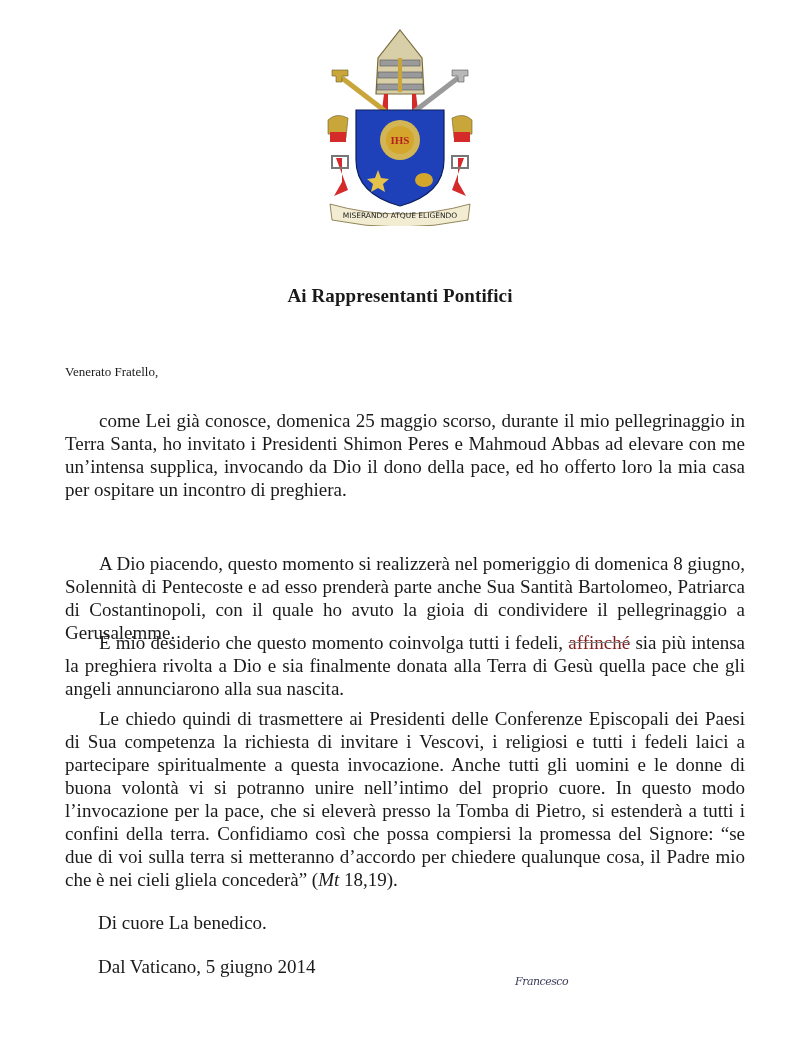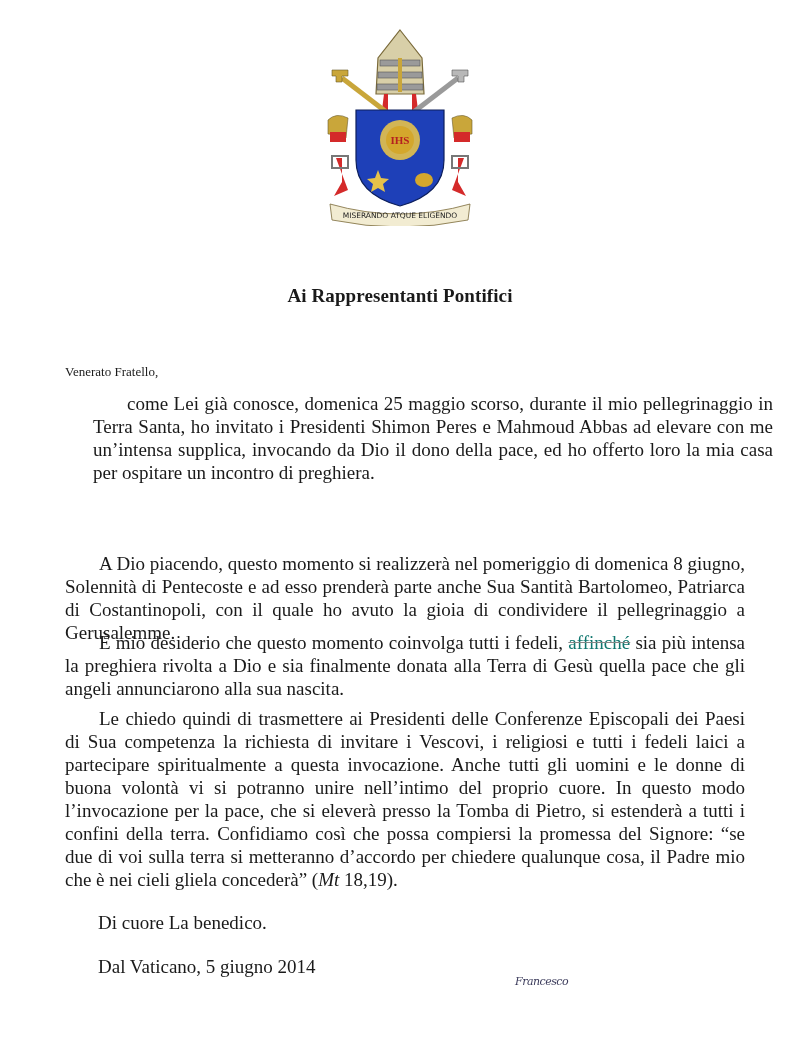--- a/index.html
+++ b/index.html
@@ -4,29 +4,29 @@
 <style>
   html, body { margin:0; padding:0; background:#ffffff; }
   body { width:800px; height:1058px; position:relative; overflow:hidden;
          font-family:"Liberation Serif", "DejaVu Serif", serif; color:#1a1a1a; }
   #coat { position:absolute; left:322px; top:28px; width:156px; height:198px; }
   #title { position:absolute; left:0; width:800px; top:285px; text-align:center;
            font-weight:bold; font-size:19px; letter-spacing:0.1px; }
   #salutation { position:absolute; left:65px; top:364px; font-size:13px; }
   .para { position:absolute; left:65px; width:680px; font-size:19px; line-height:23px;
           text-align:justify; text-indent:34px; margin:0; }
-  #p1 { top:392px;margin-left:28px; }
+  #p1 { top:409px; }
   #p2 { top:520px;margin-top:32px; }
   #p3 { top:631px; }
   #p4 { top:707px; }
   #closing { position:absolute; left:98px; top:912px; font-size:19px; }
   #dateline { position:absolute; left:98px; top:956px; font-size:19px;text-align:right; }
   #signature { position:absolute; left:515px; top:975px; font-family:"DejaVu Serif", serif;
                font-size:11px; font-style:italic; color:#3a3a5a; letter-spacing:-0.5px; }
-  .strike { color:#0f766e; text-decoration:line-through; text-decoration-color:#888;margin-top:45px; }
+  .strike { color:#7f1d1d; text-decoration:line-through; text-decoration-color:#888;margin-top:45px; }
 </style>
 </head>
 <body>
 
 <svg id="coat" viewBox="0 0 156 198">
 
   <g>
     <path d="M78 2 L100 30 L102 66 L54 66 L56 30 Z" fill="#d8cfa8" stroke="#7a6a3a" stroke-width="1.2"></path>
     <rect x="58" y="32" width="40" height="6" fill="#9a9a9a" stroke="#555" stroke-width="0.6"></rect>
     <rect x="56" y="44" width="44" height="6" fill="#9a9a9a" stroke="#555" stroke-width="0.6"></rect>

